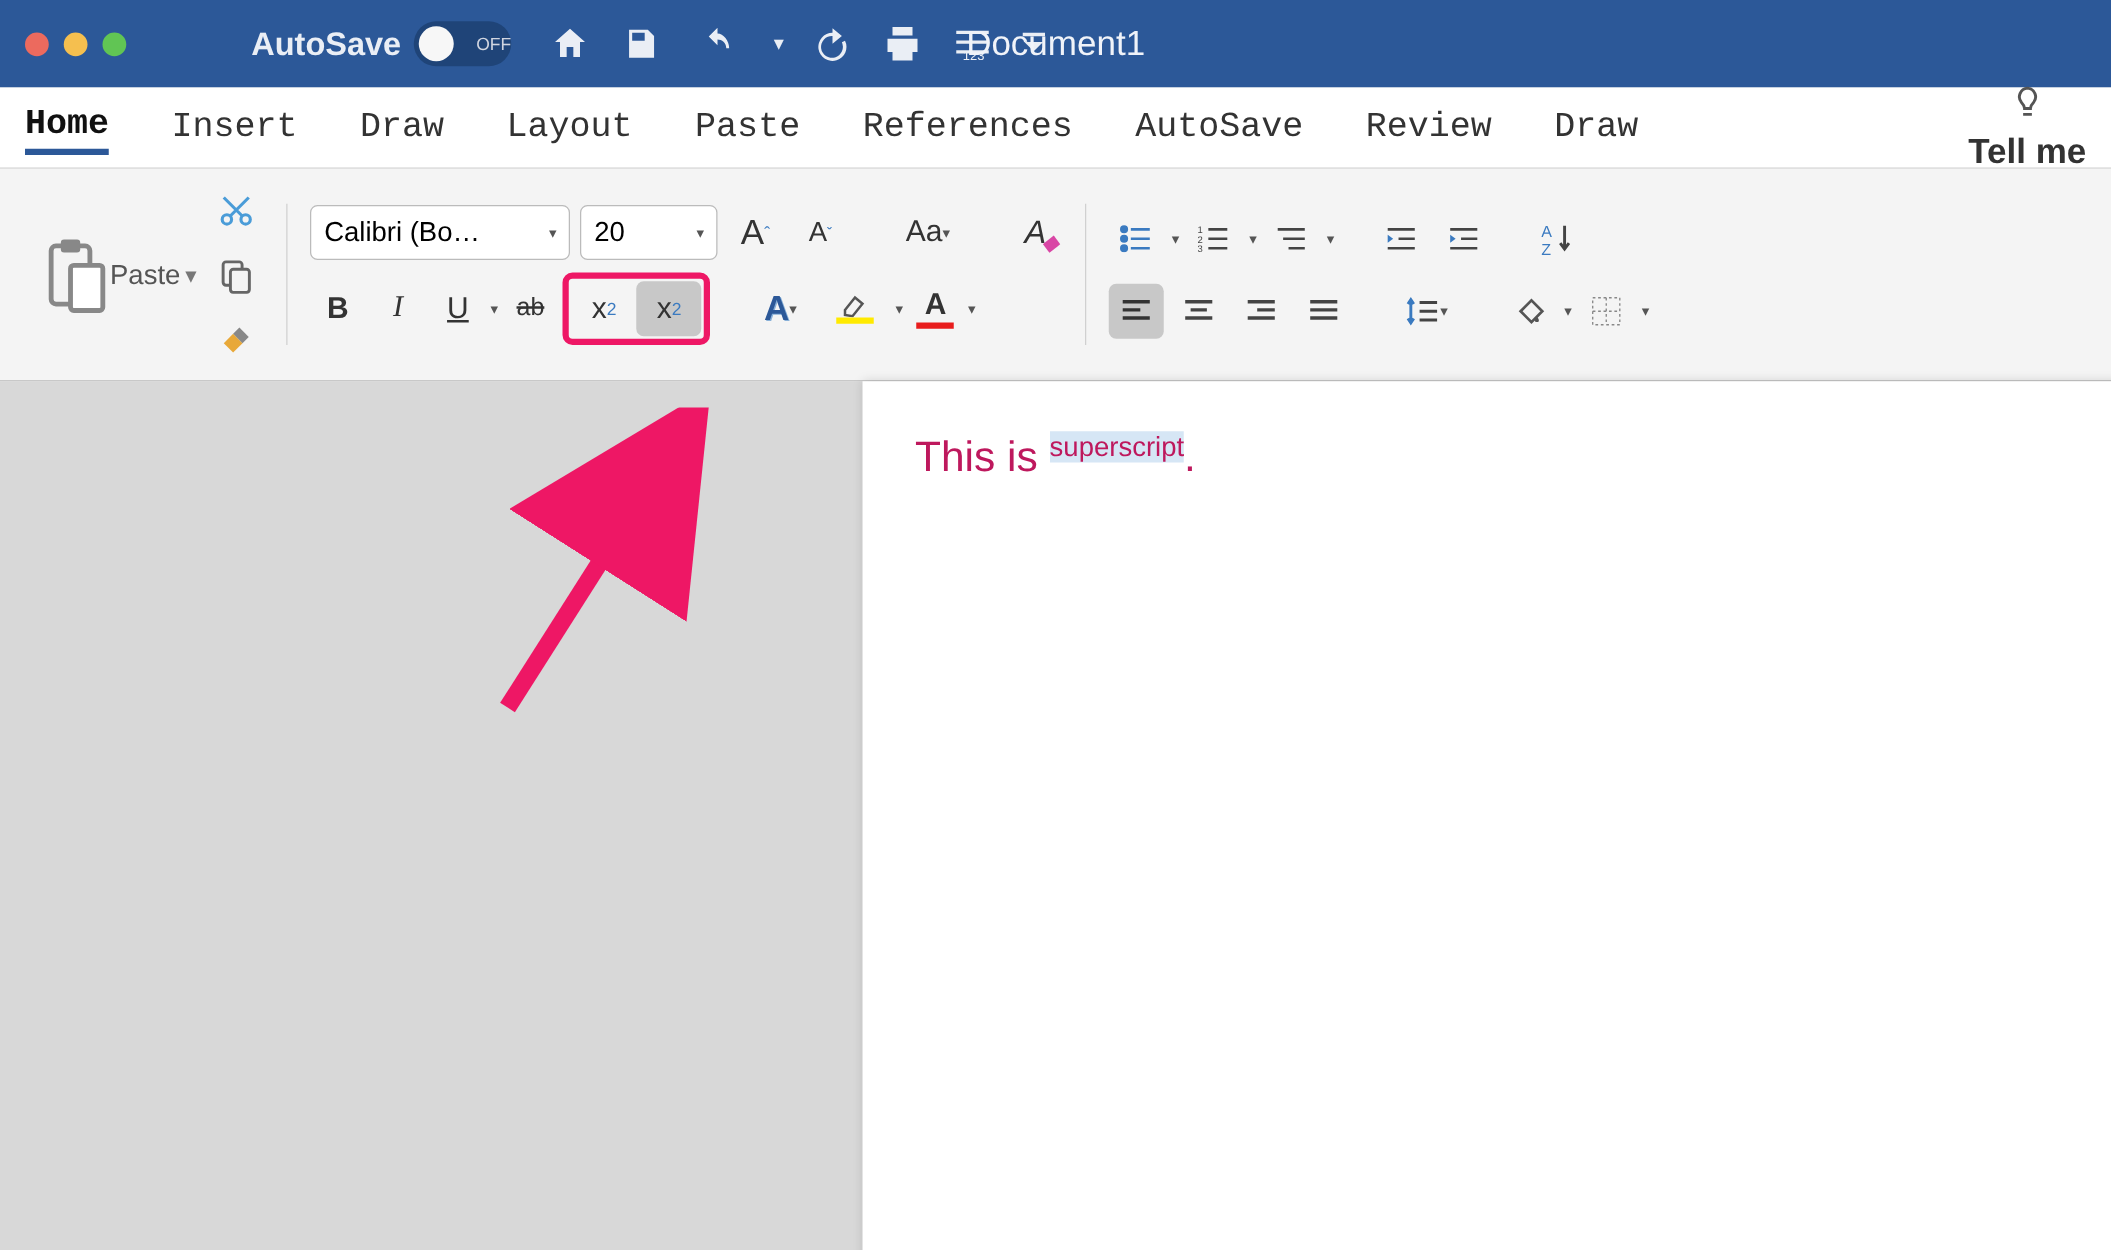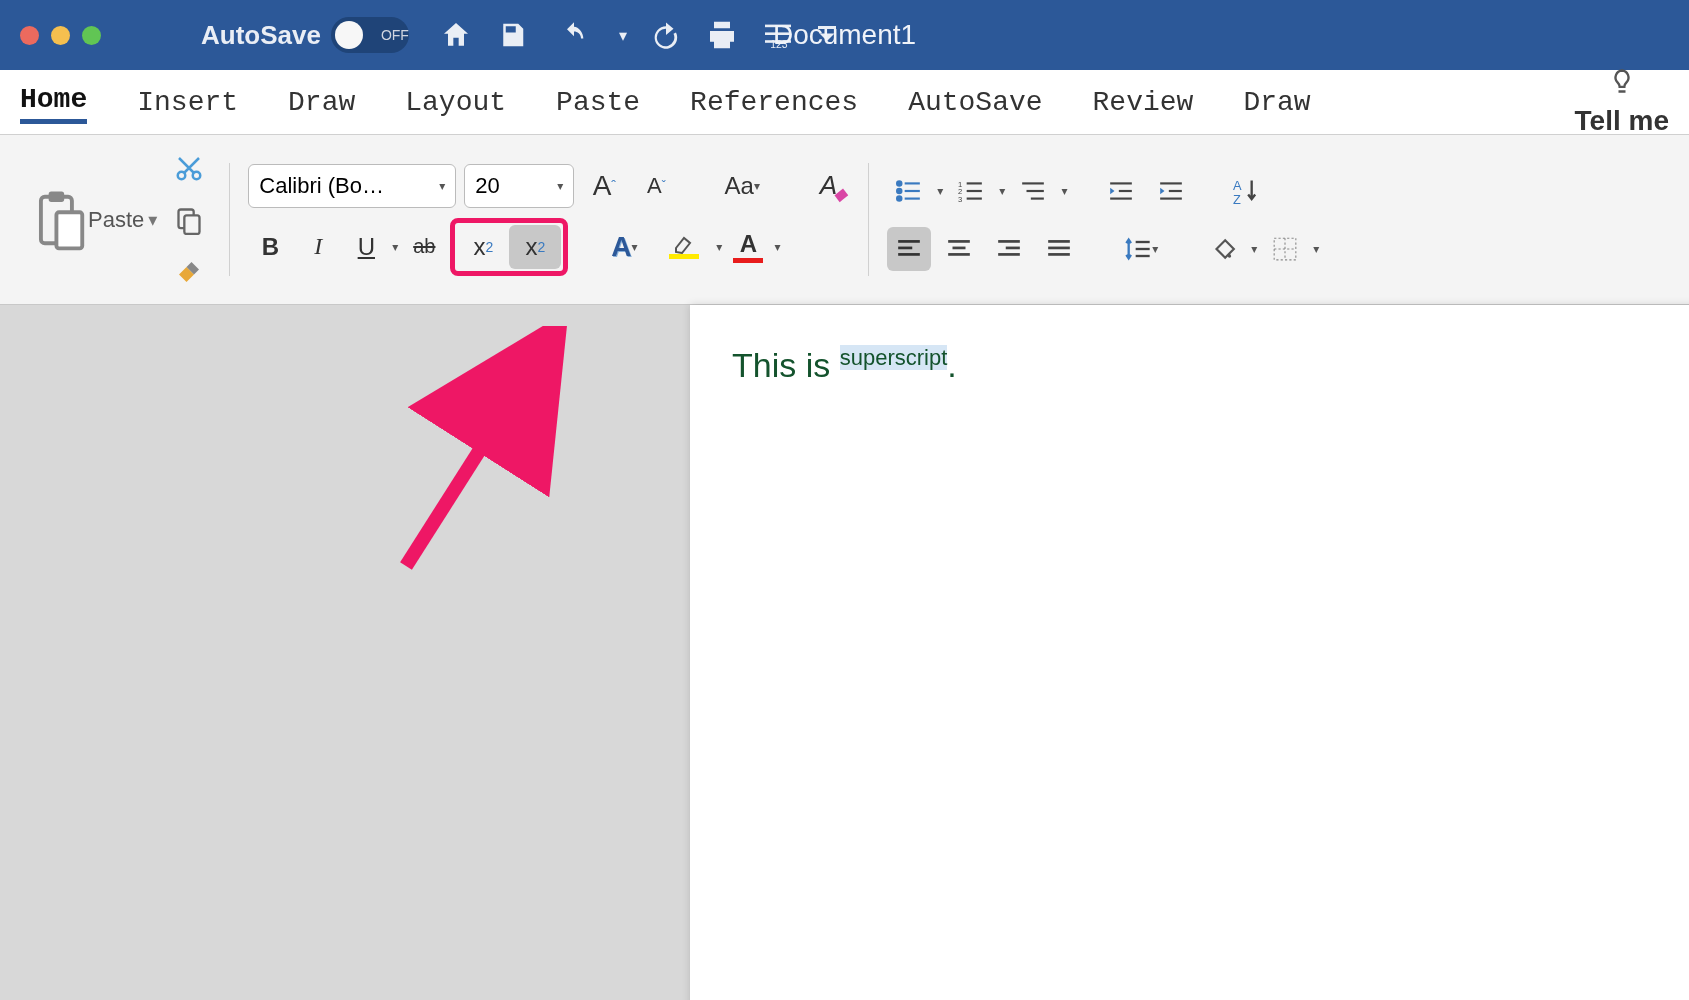--- a/index.html
+++ b/index.html
@@ -49,21 +49,21 @@
 
 .highlight-box { border: 5px solid #ee1765; border-radius: 8px; padding: 2px; display: flex; gap: 0; }
 .arrow-annotation { position: absolute; left: 396px; top: 326px; pointer-events: none; z-index: 100; }
 
 .para-row { display: flex; align-items: center; gap: 6px; }
 .aligned-active { background: #c8c8c8; border-radius: 6px; }
 
 
 .doc-area { position: absolute; top: 305px; left: 0; right: 0; bottom: 0; background: #d8d8d8; }
 .page { position: absolute; left: 690px; top: 0; width: 1200px; height: 800px; background: white; box-shadow: 0 0 8px rgba(0,0,0,0.15); padding: 40px 42px; }
-.doc-text { font-size: 34px; color: #14532d; font-family: Calibri, sans-serif; }
+.doc-text { font-size: 34px; color: #be185d; font-family: Calibri, sans-serif; }
 .highlighted-word { background: #d6e6f5; }
 .superscript { vertical-align: super; font-size: 22px; }
 
 
 svg { display: block; }
 .icon-btn { cursor: pointer; justify-content: center; }
 .label-text { white-space: nowrap; overflow: hidden; text-overflow: ellipsis; }
 
 </style>
 </head>

